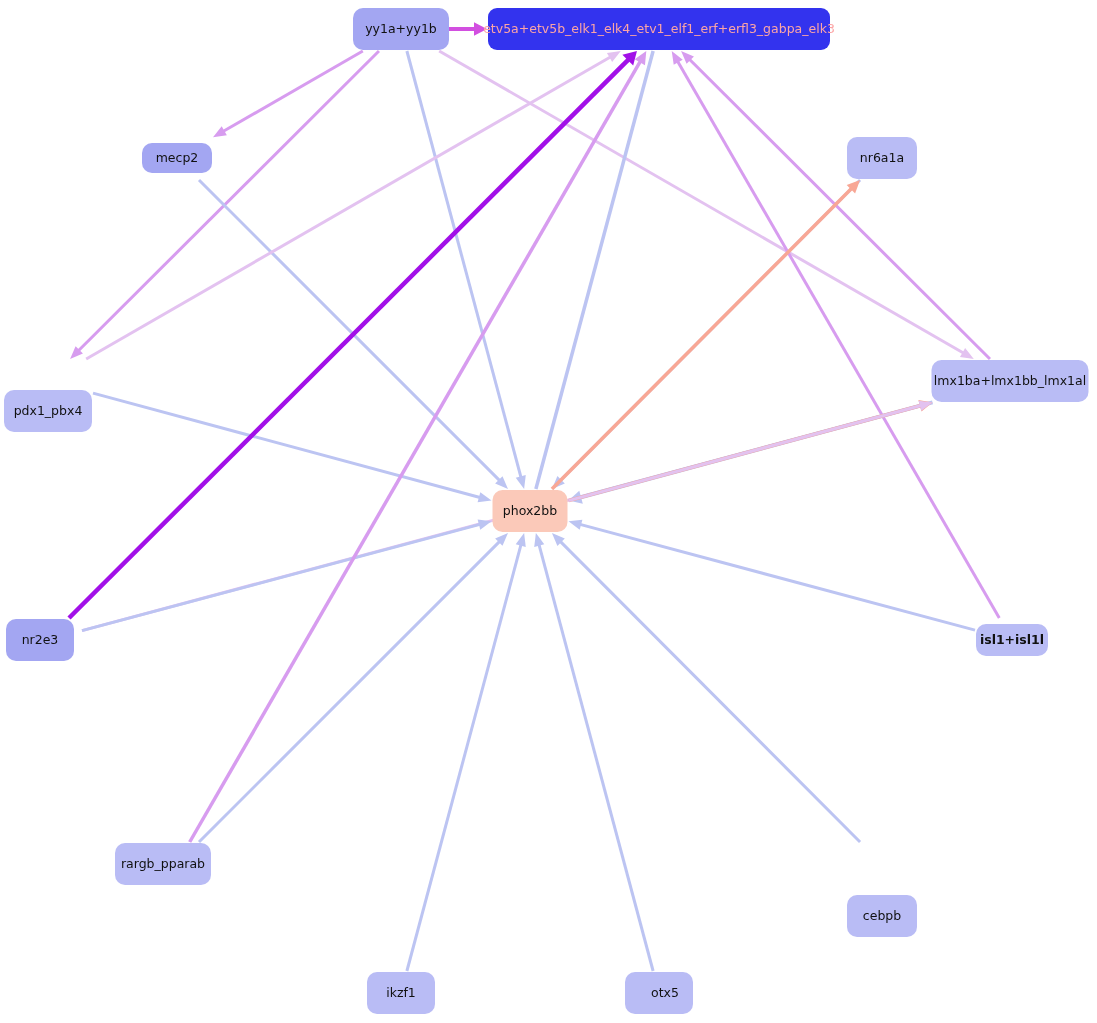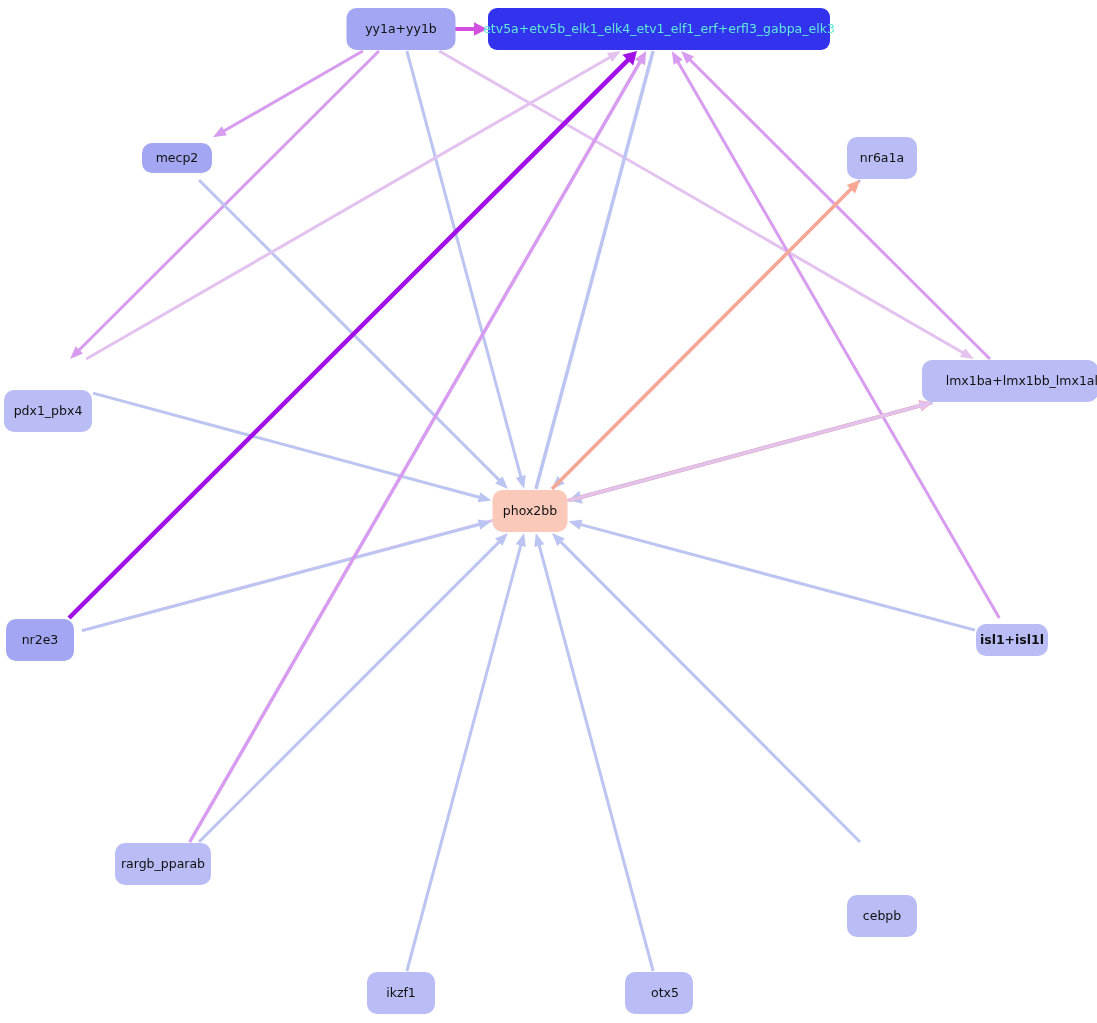--- a/index.html
+++ b/index.html
@@ -111,36 +111,36 @@
       <g>
         <line x1="568.5" y1="500.6161825726141" x2="922.8450037998015" y2="405.04595333200376" stroke="#f8a795" stroke-width="3.5" stroke-linecap="butt"></line>
         <polygon points="932.5,402.44190871369295 921.4979114876369,411.57188945661505 918.399098391847,400.08244397837893" fill="#f8a795"></polygon>
       </g>
       <g>
         <line x1="568.5" y1="500.6161825726141" x2="922.8450037998015" y2="405.04595333200376" stroke="#e3c2f0" stroke-width="3" stroke-linecap="butt"></line>
         <polygon points="932.5,402.44190871369295 921.3026081412636,410.8477647416002 918.5944017382203,400.8065686933938" fill="#e3c2f0"></polygon>
       </g>
     </svg>
   <div id="node-layer">
-      <div class="node" style="left: 401px; top: 29px; width: 109px; height: 42px; background: rgb(163, 166, 242); color: rgb(17, 17, 17);">
+      <div class="node" style="left: 401px; top: 29px; width: 96px; height: 42px; background: rgb(163, 166, 242); color: rgb(17, 17, 17);">
         <span class="node-label">yy1a+yy1b</span>
       </div>
-      <div class="node hub" style="left: 659px; top: 29px; width: 342px; height: 42px; background: rgb(51, 51, 238); color: #5eead4;">
+      <div class="node hub" style="left: 659px; top: 29px; width: 342px; height: 42px; background: rgb(51, 51, 238); color: #fca5a5;">
         <span class="node-label">etv5a+etv5b_elk1_elk4_etv1_elf1_erf+erfl3_gabpa_elk3</span>
       </div>
       <div class="node" style="left: 177px; top: 158px; width: 70px; height: 30px; background: rgb(163, 166, 242); color: rgb(17, 17, 17);">
         <span class="node-label">mecp2</span>
       </div>
       <div class="node" style="left: 882px; top: 158px; width: 70px; height: 42px; background: rgb(185, 188, 245); color: rgb(17, 17, 17);">
         <span class="node-label">nr6a1a</span>
       </div>
       <div class="node" style="left: 48px; top: 381px; width: 88px; height: 42px; background: rgb(185, 188, 245); color: rgb(17, 17, 17); margin-top: 30px;">
         <span class="node-label">pdx1_pbx4</span>
       </div>
-      <div class="node" style="left: 1010px; top: 381px; width: 176px; height: 42px; background: rgb(185, 188, 245); color: rgb(17, 17, 17); justify-content: flex-end;">
+      <div class="node" style="left: 1010px; top: 381px; width: 157px; height: 42px; background: rgb(185, 188, 245); color: rgb(17, 17, 17);">
         <span class="node-label">lmx1ba+lmx1bb_lmx1al</span>
       </div>
       <div class="node" style="left: 530px; top: 511px; width: 75px; height: 42px; background: rgb(251, 201, 185); color: rgb(17, 17, 17);">
         <span class="node-label">phox2bb</span>
       </div>
       <div class="node" style="left: 40px; top: 640px; width: 68px; height: 42px; background: rgb(163, 166, 242); color: rgb(17, 17, 17);">
         <span class="node-label">nr2e3</span>
       </div>
       <div class="node" style="left: 1012px; top: 640px; width: 72px; height: 32px; background: rgb(185, 188, 245); color: rgb(17, 17, 17); font-weight: bold;">
         <span class="node-label">isl1+isl1l</span>

